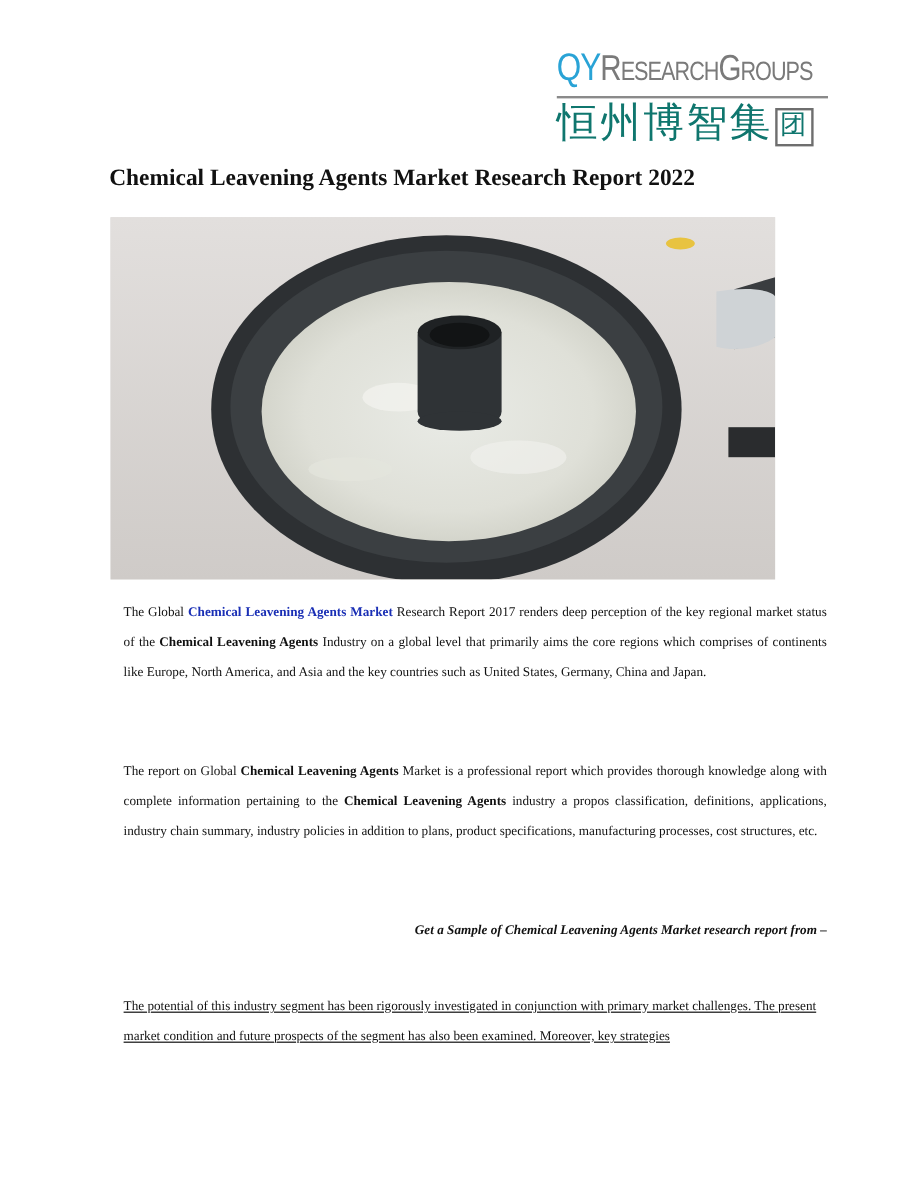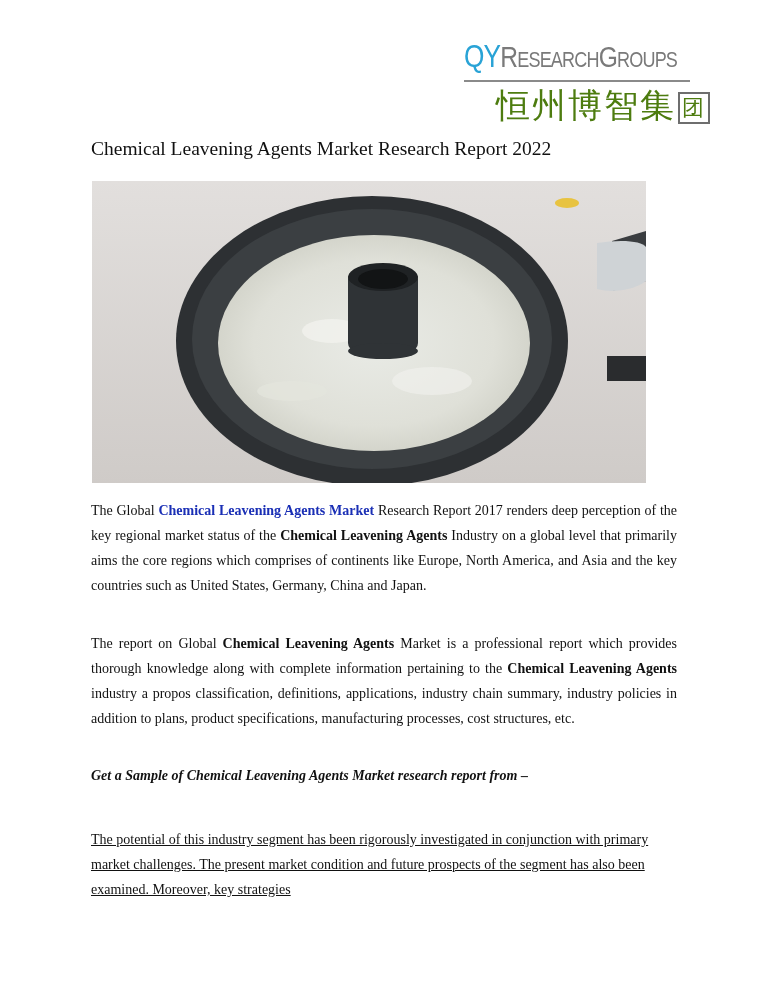--- a/index.html
+++ b/index.html
@@ -6,30 +6,30 @@
   body {
     width: 768px; height: 994px; background: #ffffff; position: relative; overflow: hidden;
     font-family: "Liberation Serif", "DejaVu Serif", serif; color: #111111;
   }
   .logo { position: absolute; left: 464px; top: 40px; width: 230px; }
   .logo-en { font-family: "Liberation Sans", "DejaVu Sans", sans-serif; font-size: 30px; line-height: 32px; letter-spacing: -1px; white-space: nowrap; color: #7a7a7a; font-stretch: condensed; transform: scaleX(0.82); transform-origin: left; }
   .logo-en .qy { color: #29a3d6; font-size: 32px; }
   .logo-en .cap { font-size: 30px; }
   .logo-en .sm { font-size: 22px; }
   .logo-rule { height: 2px; background: #8a8a8a; margin: 4px 0 4px 0; width: 226px; }
-  .logo-cn { font-family: Liberation Sans, sans-serif; font-size: 34px; line-height: 38px; color: #4d7c0f; letter-spacing: 2px; white-space: nowrap; margin-left: 32px; }
+  .logo-cn { font-family: Liberation Mono, monospace; font-size: 34px; line-height: 38px; color: #0f766e; letter-spacing: 2px; white-space: nowrap; }
   .logo-cn .box { display: inline-block; border: 2px solid #6e6e6e; width: 28px; height: 28px; font-size: 22px; line-height: 28px; text-align: center; vertical-align: 2px; margin-left: 2px; }
-  h1 { position: absolute; left: 91px; top: 138px; margin: 0; font-size: 19.5px; font-weight: normal; white-space: nowrap; }
+  h1 { position: absolute; left: 91px; top: 138px; margin: 0; font-size: 19.5px; font-weight: bold; white-space: nowrap; }
   .photo { position: absolute; left: 92px; top: 181px; width: 554px; height: 302px; background: #dcd9d8; overflow: hidden; }
-  .p { position: absolute; left: 91px; width: 586px; font-size: 14px; line-height: 25px; text-align: justify; margin: 0; }
+  .p { position: absolute; left: 103px; width: 586px; font-size: 11px; line-height: 25px; text-align: justify; margin: 0; }
   .p b { font-weight: bold; }
   .blue { color: #1a2fb5; font-weight: bold; }
   .p1 { top: 498px; }
   .p2 { top: 631px; }
-  .p3 { top: 763px; font-style: italic; font-weight: bold; text-align: left; }
+  .p3 { top: 763px; font-style: italic; font-weight: bold; text-align: right; }
   .p3 a { color: #1a2fb5; text-decoration: underline; font-style: normal; }
   .p4 { top: 827px; text-align: left; text-decoration: underline; }
 </style>
 </head>
 <body>
 
 <div class="logo">
   <div class="logo-en"><span class="qy">QY</span><span class="cap">R</span><span class="sm">ESEARCH</span><span class="cap">G</span><span class="sm">ROUPS</span></div>
   <div class="logo-rule"></div>
   <div class="logo-cn"><span>恒州博智集</span><span class="box">团</span></div>

